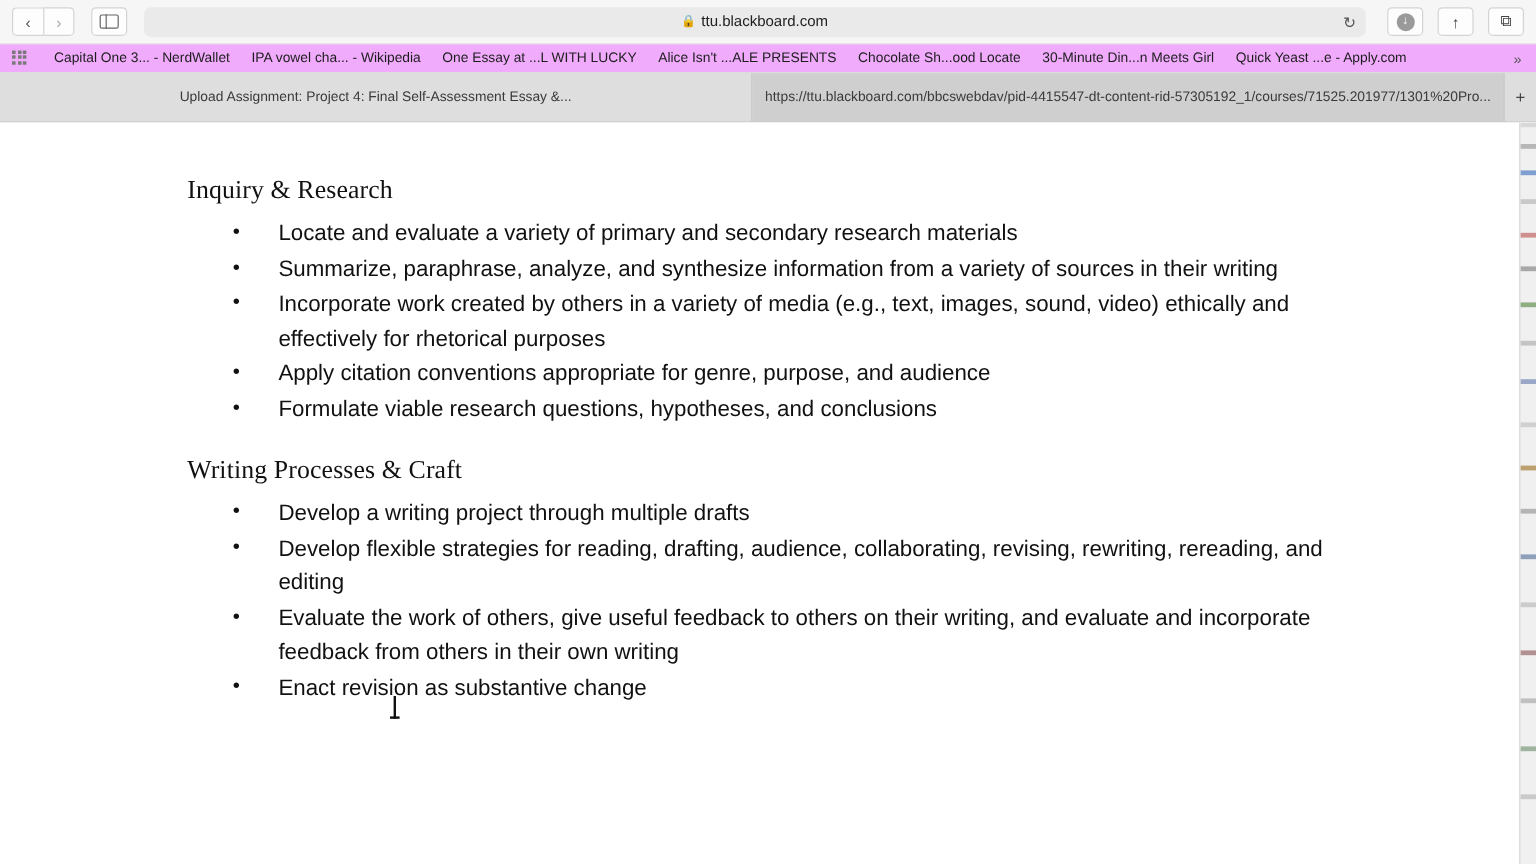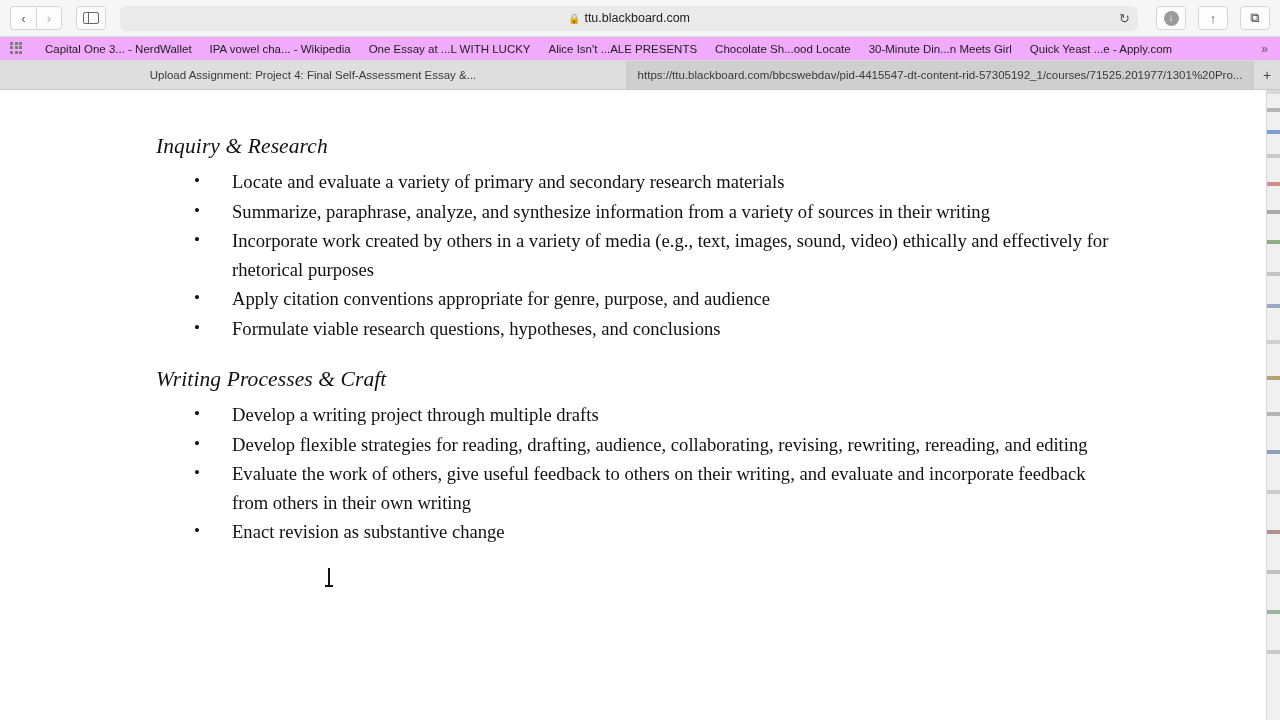--- a/index.html
+++ b/index.html
@@ -130,21 +130,21 @@
     grid-template-rows: repeat(3, 3px);
     gap: 1.5px;
     margin: 0 10px 0 4px;
   }
   .bm-grid i { background: #7a7a7a; border-radius: 0.5px; display: block; }
   .bm-item { padding: 0 9px; }
   .bm-more { margin-left: auto; padding-right: 6px; color: #555; font-size: 12px; }
 
   
   .tabstrip {
-    height: 29px;
+    height: 41px;
     background: #dedede;
     display: flex;
     align-items: stretch;
     flex: none;
     font-size: 11.5px;
     color: #3a3a3a;
     border-bottom: 1px solid #c8c8c8;
   }
   .tab {
     flex: 1;
@@ -181,33 +181,32 @@
     display: flex;
   }
   .doc {
     flex: 1;
     padding: 44px 0 0 156px;
     position: relative;
   }
 
   .section-head {
     font-family: "Liberation Serif", serif;
-    font-style: italic;
     font-size: 21.5px;
     color: #111;
     margin-bottom: 9px;
     letter-spacing: 0.1px;
   }
   .section + .section { margin-top: 24px; }
 
   ul.bullets { list-style: none; }
   ul.bullets li {
     position: relative;
     padding-left: 76px;
-    font-family: Liberation Serif, serif;
+    font-family: Liberation Sans, sans-serif;
     font-size: 18.6px;
     line-height: 28.5px;
     color: #111;
     margin-bottom: 1px;
     max-width: 960px;
   }
   ul.bullets li::before {
     content: "\2022";
     position: absolute;
     left: 38px;

